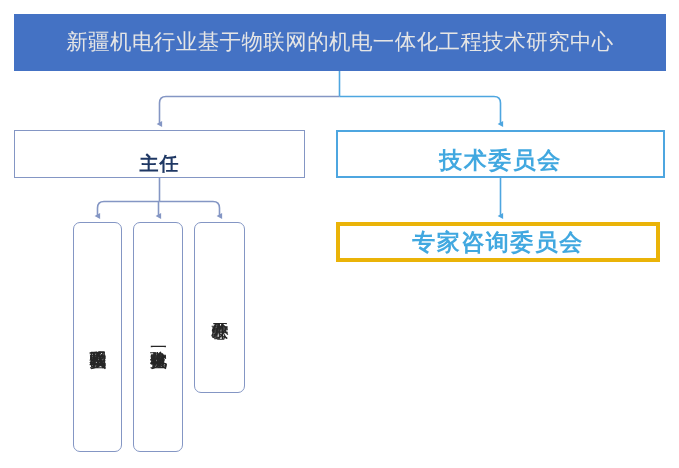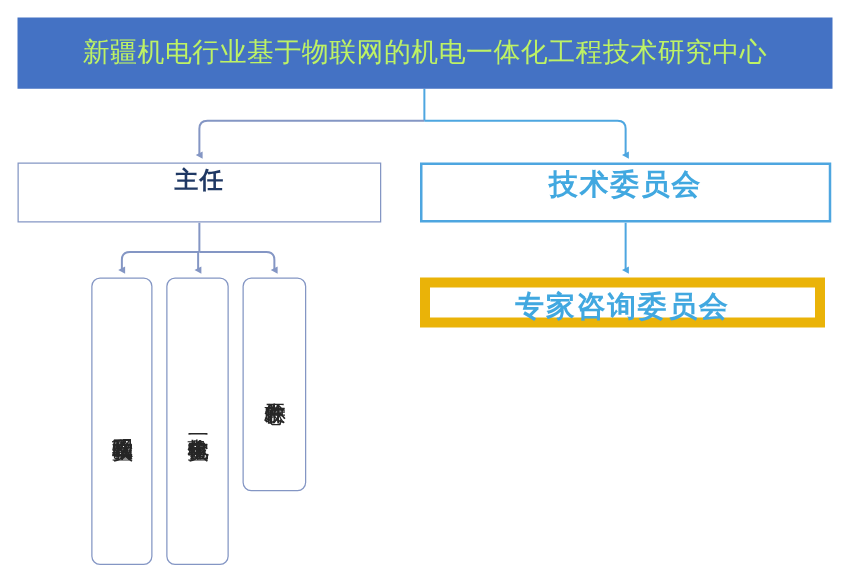--- a/index.html
+++ b/index.html
@@ -33,35 +33,35 @@
     top: 14px;
     width: 652px;
     height: 57px;
     background: #4472c4;
     display: flex;
     align-items: center;
     justify-content: center;
     box-sizing: border-box;
   }
   .title-bar .title-text {
-    color: #bef264;
+    color: #e5e5e5;
     font-size: 21.5px;
     letter-spacing: 0.4px;
     line-height: 1;
     white-space: nowrap;
     font-weight: 400;
   }
 
   
   .node-box {
     position: absolute;
     box-sizing: border-box;
     background: #ffffff;
     display: flex;
-    align-items: flex-start;
+    align-items: flex-end;
     justify-content: center;
   }
   .node-director {
     left: 14px;
     top: 130px;
     width: 291px;
     height: 48px;
     border: 1.6px solid #8496c4;
   }
   .node-director .node-text {
@@ -84,21 +84,21 @@
     font-size: 23px;
     font-weight: bold;
     letter-spacing: 1.5px;
   }
 
   .node-expert {
     left: 336px;
     top: 222px;
     width: 324px;
     height: 40px;
-    border: 8px solid #eab308;
+    border: 4px solid #eab308;
   }
 
   
   .node-vertical {
     position: absolute;
     box-sizing: border-box;
     background: #ffffff;
     border: 1.5px solid #8496c4;
     border-radius: 7px;
     display: flex;

